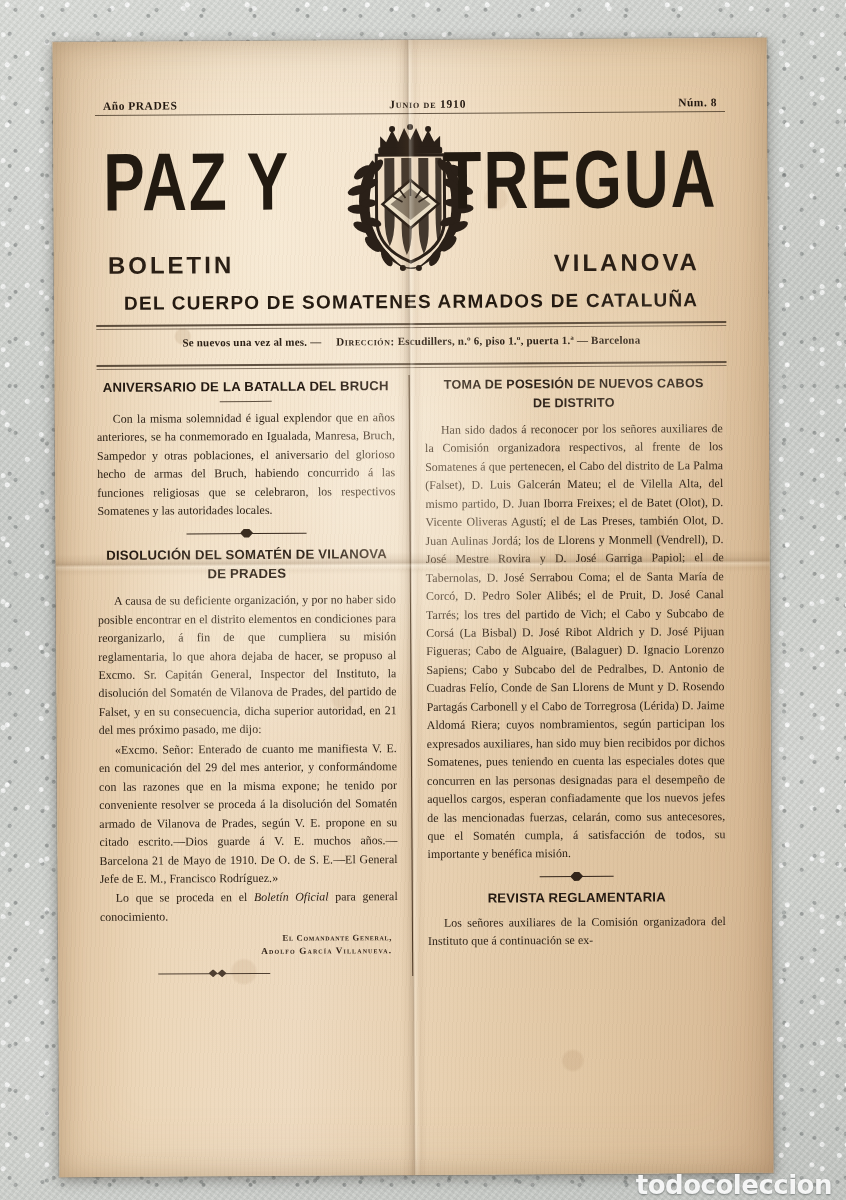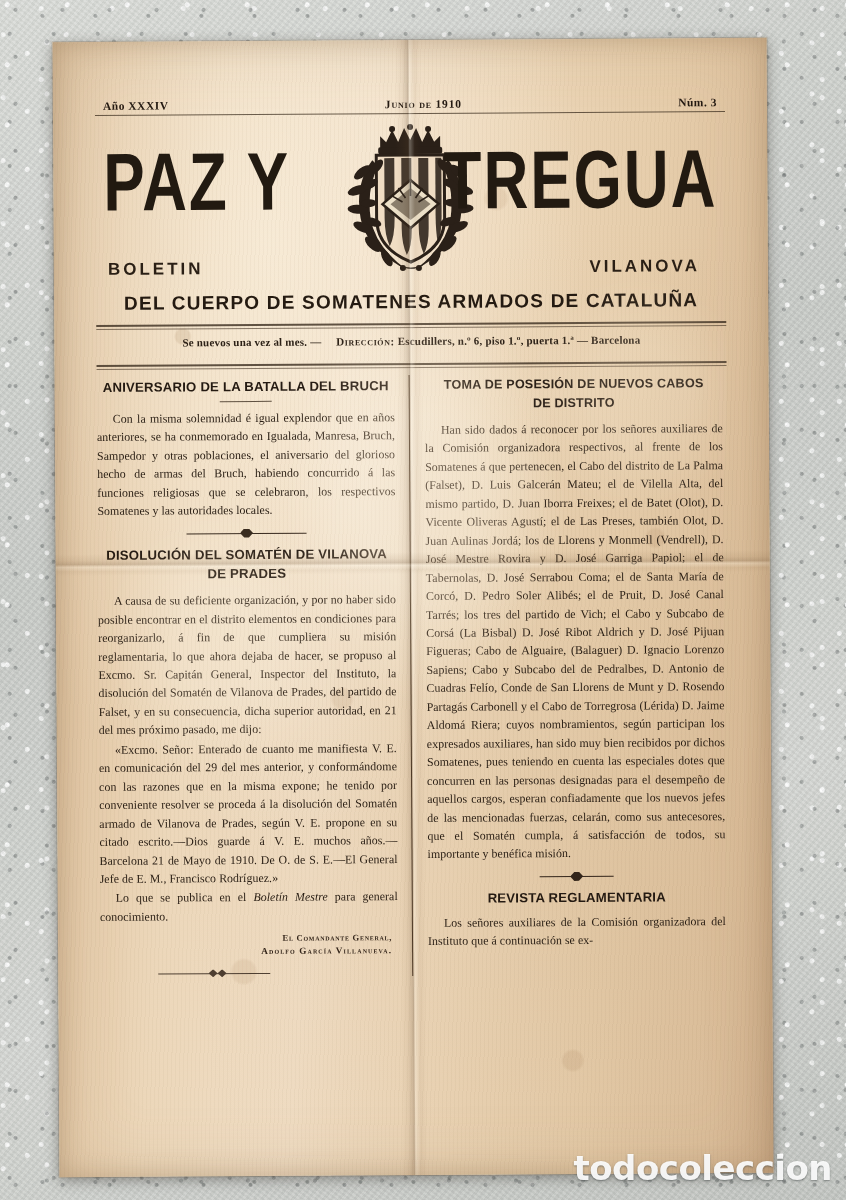--- a/index.html
+++ b/index.html
@@ -95,22 +95,22 @@
   .paz,.tregua{
     position:absolute;top:18px;font-family:"Liberation Sans", sans-serif;
     font-weight:bold;font-size:62px;letter-spacing:2px;
     color:#221a11;line-height:1;
     transform:scaleY(1.32);transform-origin:top left;
   }
   .paz{left:8px;}
   .tregua{right:8px;transform-origin:top right;}
   .crest{position:absolute;left:50%;top:0;transform:translateX(-50%);width:128px;height:155px;}
   .boletin,.oficial{
-    position:absolute;top:136px;font-family:"Liberation Sans", sans-serif;
-    font-weight:bold;font-size:17px;letter-spacing:3px;color:#2a1f15;
+    position:absolute;top:128px;font-family:"Liberation Sans", sans-serif;
+    font-weight:bold;font-size:24px;letter-spacing:3px;color:#2a1f15;
   }
   .boletin{left:12px;}
   .oficial{right:26px;}
 
   .subtitle{
     text-align:center;font-family:"Liberation Sans", sans-serif;font-weight:bold;
     font-size:19px;letter-spacing:1.2px;color:#241a11;margin-top:4px;
   }
   .rule-double{margin-top:10px;}
   .rule-double div:first-child{height:2px;background:#3a2c1e;opacity:.8;}
@@ -171,40 +171,40 @@
     position:absolute;inset:0;pointer-events:none;
     background:
       radial-gradient(ellipse at 52% 46%, rgba(236,214,184,.55) 0 60px, rgba(236,214,184,0) 140px),
       radial-gradient(ellipse at 20% 62%, rgba(240,220,190,.30) 0 50px, rgba(240,220,190,0) 120px),
       radial-gradient(ellipse at 86% 34%, rgba(238,216,186,.28) 0 46px, rgba(238,216,186,0) 110px);
     mix-blend-mode:screen;opacity:.55;
   }
 
   
   #watermark{
-    position:absolute;right:14px;bottom:12px;
+    position:absolute;right:14px;bottom:0;
     font-family:"DejaVu Sans", sans-serif;font-weight:bold;
-    font-size:34px;letter-spacing:-.5px;color:rgba(255,255,255,.92);
+    font-size:26px;letter-spacing:-.5px;color:rgba(255,255,255,.92);
     text-shadow:0 1px 2px rgba(60,65,65,.55);
   }
 </style>
 </head>
 <body>
 
 <div id="backdrop"></div>
 
 <div id="sheet">
   <div class="grain"></div>
 
   <div id="content">
 
     <div class="issue-line">
-      <span>Año XXXIV</span>
+      <span>Año PRADES</span>
       <span class="mid">Junio de 1910</span>
-      <span>Núm. 3</span>
+      <span>Núm. 8</span>
     </div>
     <div class="rule-thin"></div>
 
     <div class="masthead">
       <div class="paz">PAZ Y</div>
 
       <svg class="crest" viewBox="0 0 128 155">
 
         <g fill="#2a2018">
           <path d="M34 26 L34 14 L40 20 L46 8 L52 20 L58 6 L64 18 L70 6 L76 20 L82 8 L88 20 L94 14 L94 26 Z"></path>
@@ -300,21 +300,21 @@
         <div class="hd-rule"></div>
         <p class="body">Con la misma solemnidad é igual explendor que en años anteriores, se ha conmemorado en Igualada, Manresa, Bruch, Sampedor y otras poblaciones, el aniversario del glorioso hecho de armas del Bruch, habiendo concurrido á las funciones religiosas que se celebraron, los respectivos Somatenes y las autoridades locales.</p>
 
         <div class="ornament"></div>
 
         <div class="hd">DISOLUCIÓN DEL SOMATÉN DE VILANOVA</div>
         <div class="hd">DE PRADES</div>
         <div style="height:6px"></div>
         <p class="body">A causa de su deficiente organización, y por no haber sido posible encontrar en el distrito elementos en condiciones para reorganizarlo, á fin de que cumpliera su misión reglamentaria, lo que ahora dejaba de hacer, se propuso al Excmo. Sr. Capitán General, Inspector del Instituto, la disolución del Somatén de Vilanova de Prades, del partido de Falset, y en su consecuencia, dicha superior autoridad, en 21 del mes próximo pasado, me dijo:</p>
         <p class="body">«Excmo. Señor: Enterado de cuanto me manifiesta V. E. en comunicación del 29 del mes anterior, y conformándome con las razones que en la misma expone; he tenido por conveniente resolver se proceda á la disolución del Somatén armado de Vilanova de Prades, según V. E. propone en su citado escrito.—Dios guarde á V. E. muchos años.—Barcelona 21 de Mayo de 1910. De O. de S. E.—El General Jefe de E. M., Francisco Rodríguez.»</p>
-        <p class="body"><span>Lo que se publica en el </span><span class="it">Boletín Mestre</span><span> para general conocimiento.</span></p>
+        <p class="body"><span>Lo que se proceda en el </span><span class="it">Boletín Oficial</span><span> para general conocimiento.</span></p>
 
         <div class="signature">
           <div class="sig-role">El Comandante General,</div>
           <div class="sig-name">Adolfo García Villanueva.</div>
         </div>
 
         <div class="ornament-end"></div>
       </div>
 
       <div class="col col-right">

